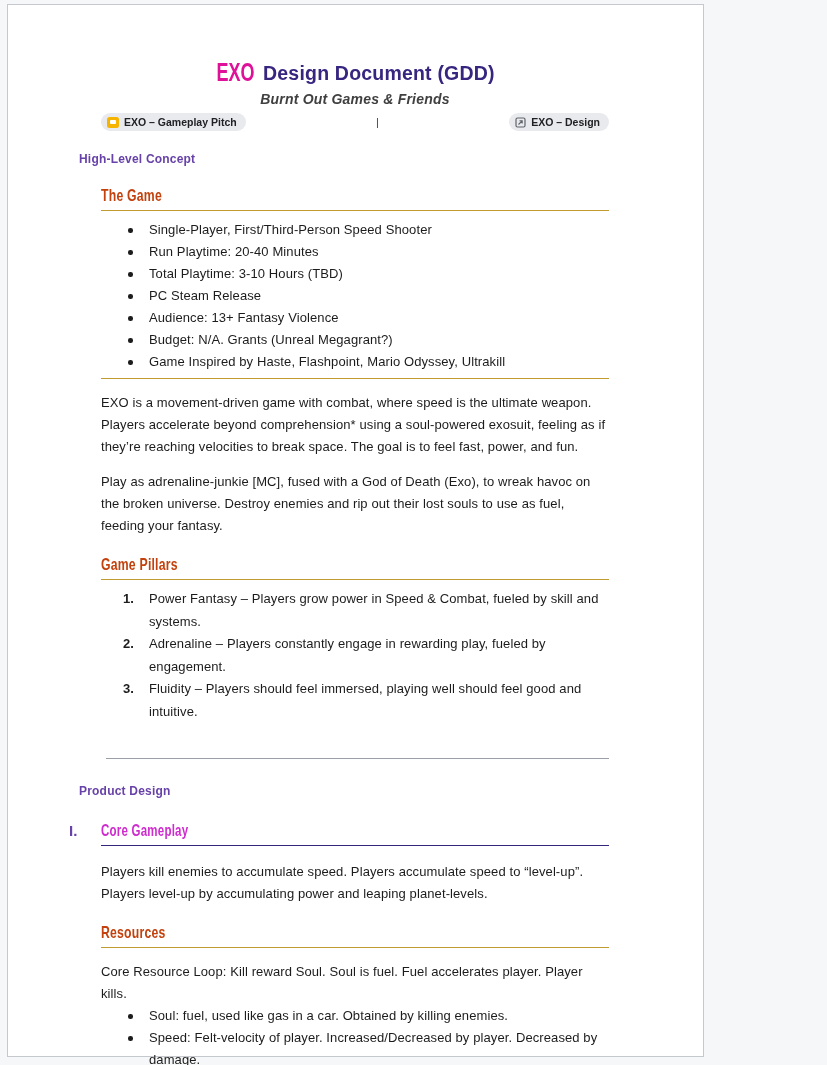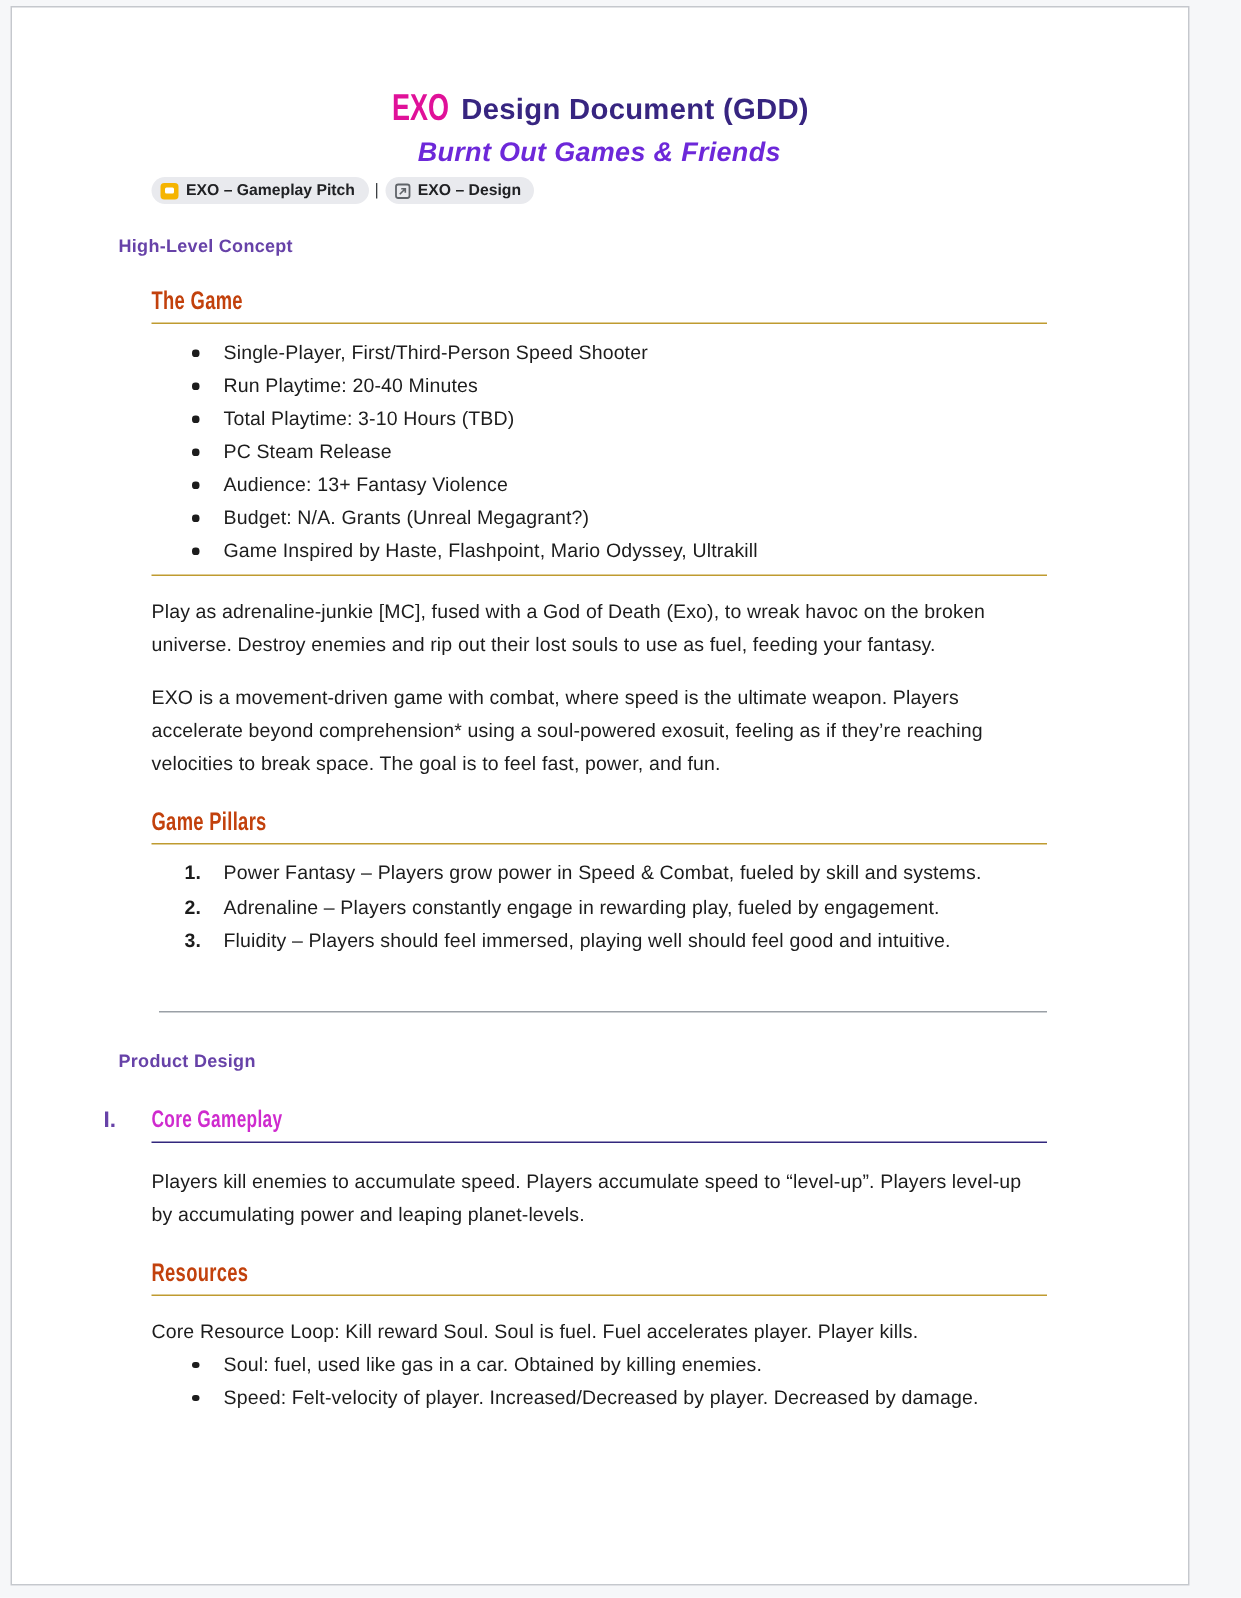--- a/index.html
+++ b/index.html
@@ -6,21 +6,21 @@
   html, body {
     width: 827px; height: 1065px;
     background: #f6f7f9;
     font-family: "Liberation Sans", sans-serif;
     color: #1c1c1c;
     overflow: hidden;
   }
   .page {
     position: absolute;
     left: 7px; top: 4px;
-    width: 786px; height: 1053px;
+    width: 697px; height: 1053px;
     background: #ffffff;
     border: 1px solid #c5c8cd;
     padding: 54px 94px 0 93px;
   }
   
   .doc-header { text-align: center; }
   .doc-title {
     font-size: 19.5px;
     font-weight: 700;
     color: #372580;
@@ -34,32 +34,32 @@
     font-size: 25px;
     font-weight: 700;
     transform: scaleX(0.72);
     margin: 0 -6px;
     vertical-align: -1px;
     letter-spacing: 0;
   }
   .doc-title .rest { margin-left: 7px; }
   .doc-subtitle {
     margin-top: 5px;
-    font-size: 18px;
+    font-size: 14px;
     font-style: italic;
     font-weight: 600;
-    color: #6d28d9;
+    color: #404040;
     letter-spacing: 0.2px;
   }
   .chips-row {
     margin-top: 6px;
     display: flex;
     align-items: center;
-    justify-content: flex-start;
-    gap: 4px;
+    justify-content: space-between;
+    gap: 14px;
   }
   .chip {
     display: inline-flex;
     align-items: center;
     gap: 5px;
     background: #e9eaee;
     border-radius: 9px;
     padding: 2px 9px 2px 6px;
     height: 18px;
     font-size: 10.5px;
@@ -237,22 +237,22 @@
     <li>
         <span class="gutter">
           <span class="dot"></span>
         </span>
         <span class="txt">Game Inspired by Haste, Flashpoint, Mario Odyssey, Ultrakill</span>
       </li>
   </ul>
 
   <hr class="rule">
 
+  <p class="body-text">EXO is a movement-driven game with combat, where speed is the ultimate weapon. Players accelerate beyond comprehension* using a soul-powered exosuit, feeling as if they’re reaching velocities to break space. The goal is to feel fast, power, and fun.</p>
   <p class="body-text">Play as adrenaline-junkie [MC], fused with a God of Death (Exo), to wreak havoc on the broken universe. Destroy enemies and rip out their lost souls to use as fuel, feeding your fantasy.</p>
-  <p class="body-text">EXO is a movement-driven game with combat, where speed is the ultimate weapon. Players accelerate beyond comprehension* using a soul-powered exosuit, feeling as if they’re reaching velocities to break space. The goal is to feel fast, power, and fun.</p>
 
   <h3 class="gold-h" style="margin-top:18px"><span class="cond">Game Pillars</span></h3>
   <hr class="rule">
 
   <ol class="doc-list pillars-list body-text">
     <li>
         <span class="gutter">
           <span class="num">1.</span>
         </span>
         <span class="txt">Power Fantasy – Players grow power in Speed &amp; Combat, fueled by skill and systems.</span>

